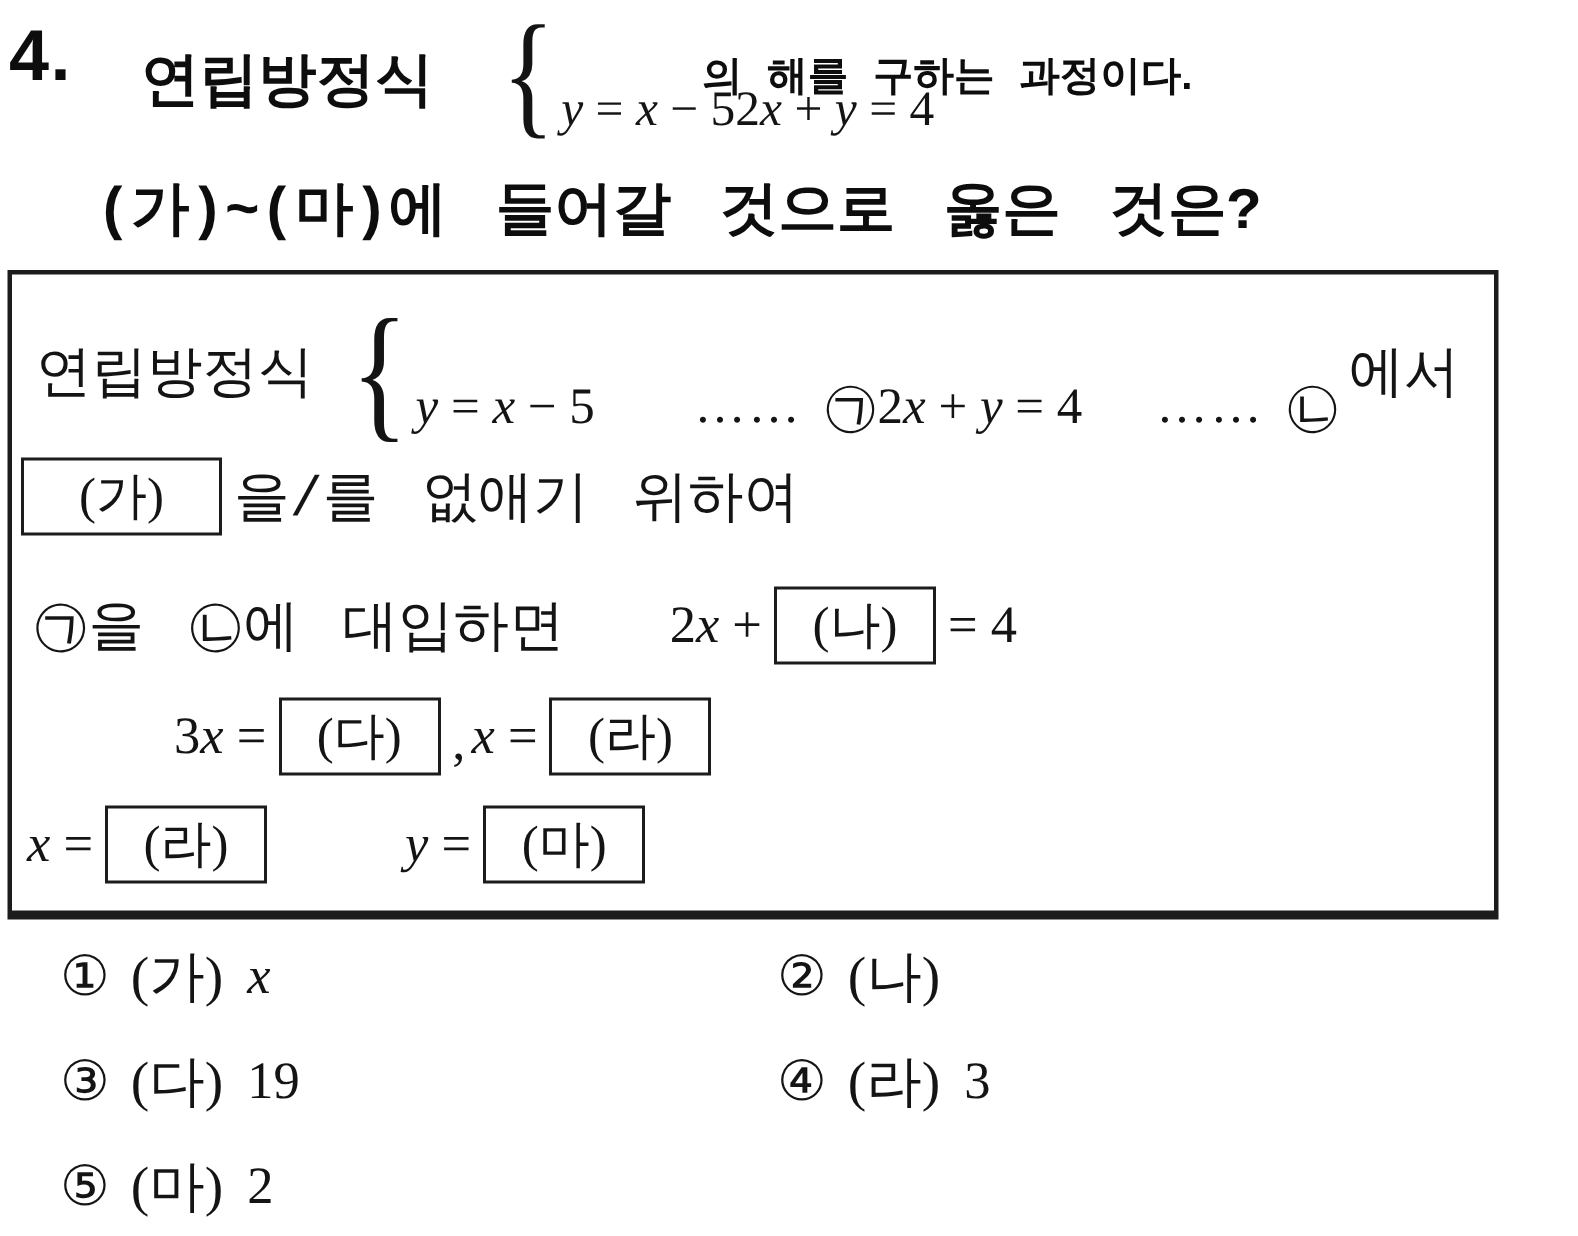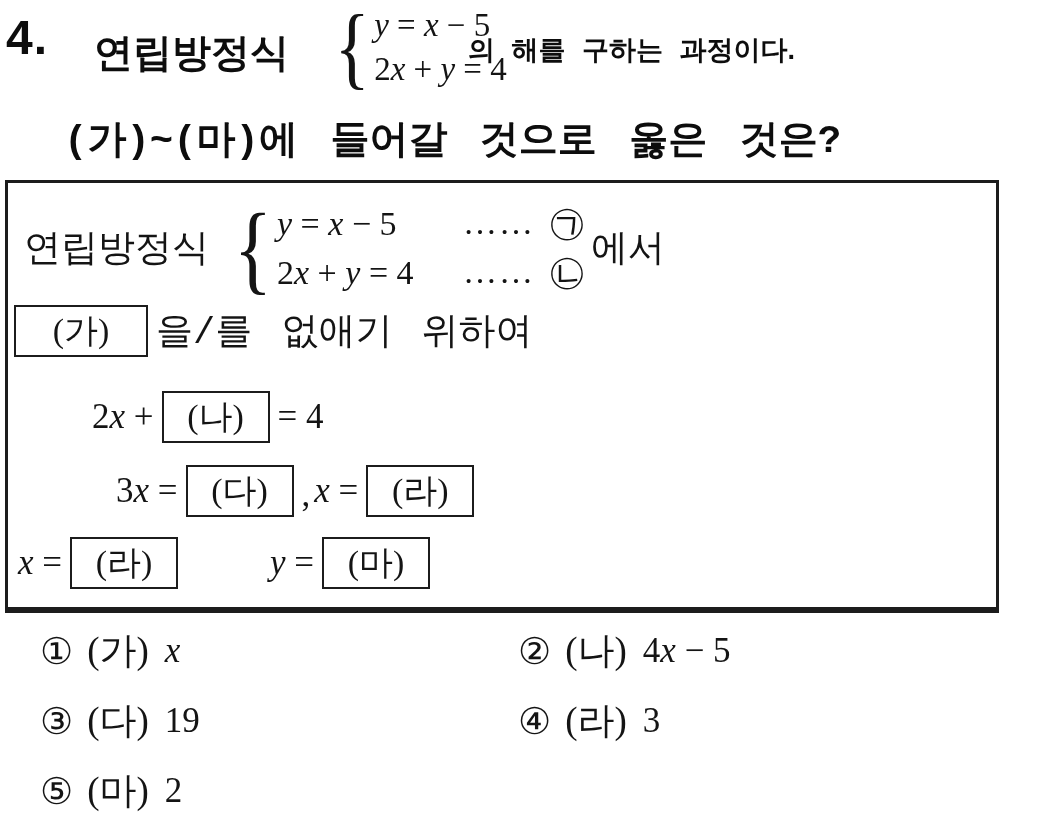--- a/index.html
+++ b/index.html
@@ -18,21 +18,21 @@
 
   
   .q-number   { position:absolute; left:6px;  top:10px;  font-size:48px; letter-spacing:1px; }
   .q-prefix   { position:absolute; left:94px; top:26px;  font-size:39px; }
   .q-suffix   { position:absolute; left:468px; top:32px; font-size:27px; word-spacing:9px; }
   .q-line2    { position:absolute; left:64px; top:112px; font-size:39px; word-spacing:9px;font-family:Liberation Mono, monospace; }
 
   .system { position:absolute; left:330px; top:4px; display:flex; align-items:center; }
   .brace  { font-family:"Liberation Serif","DejaVu Serif",serif; font-weight:400;
             font-size:92px; line-height:0.95; transform:scaleX(.8); margin-right:0px; color:#141414; }
-  .sys-rows { display:flex; flex-direction:column; }
+  .sys-rows { display:flex; flex-direction:row;margin-top:48px; }
   .sys-rows .math { font-size:33px; line-height:1.32; }
 
   
   .solution-box {
     position:absolute; left:5px; top:180px;
     width:994px; height:433px;
     border:3px solid #1c1c1c; border-bottom-width:6px;
     background:#ffffff;
   }
   .box-line { position:absolute; display:flex; align-items:center; }
@@ -115,20 +115,21 @@
       </span>
       <span class="kserif suffix">에서</span>
     </div>
 
     <div class="box-line bl2">
       <span class="blank-box blank-wide">(가)</span>
       <span class="kserif ktext">을/를 없애기 위하여</span>
     </div>
 
     <div class="box-line bl3">
+      <span class="kserif ktext">㉠을 ㉡에 대입하면</span>
       <span class="gap-md"></span>
       <span class="math mtext">2<i>x</i> +</span>
       <span class="blank-box">(나)</span>
       <span class="math mtext">= 4</span>
     </div>
 
     <div class="box-line bl4">
       <span class="math mtext">3<i>x</i> =</span>
       <span class="blank-box">(다)</span>
       <span class="math mtext comma">,</span>
@@ -148,21 +149,20 @@
 
   <div class="choices">
     <div class="choice">
       <span class="marker">①</span>
       <span class="kserif label">(가)</span>
       <span class="math value"><i>x</i></span>
     </div>
     <div class="choice">
       <span class="marker">②</span>
       <span class="kserif label">(나)</span>
-      <span class="math value">4<i>x</i> − 5</span>
     </div>
     <div class="choice">
       <span class="marker">③</span>
       <span class="kserif label">(다)</span>
       <span class="math value">19</span>
     </div>
     <div class="choice">
       <span class="marker">④</span>
       <span class="kserif label">(라)</span>
       <span class="math value">3</span>

